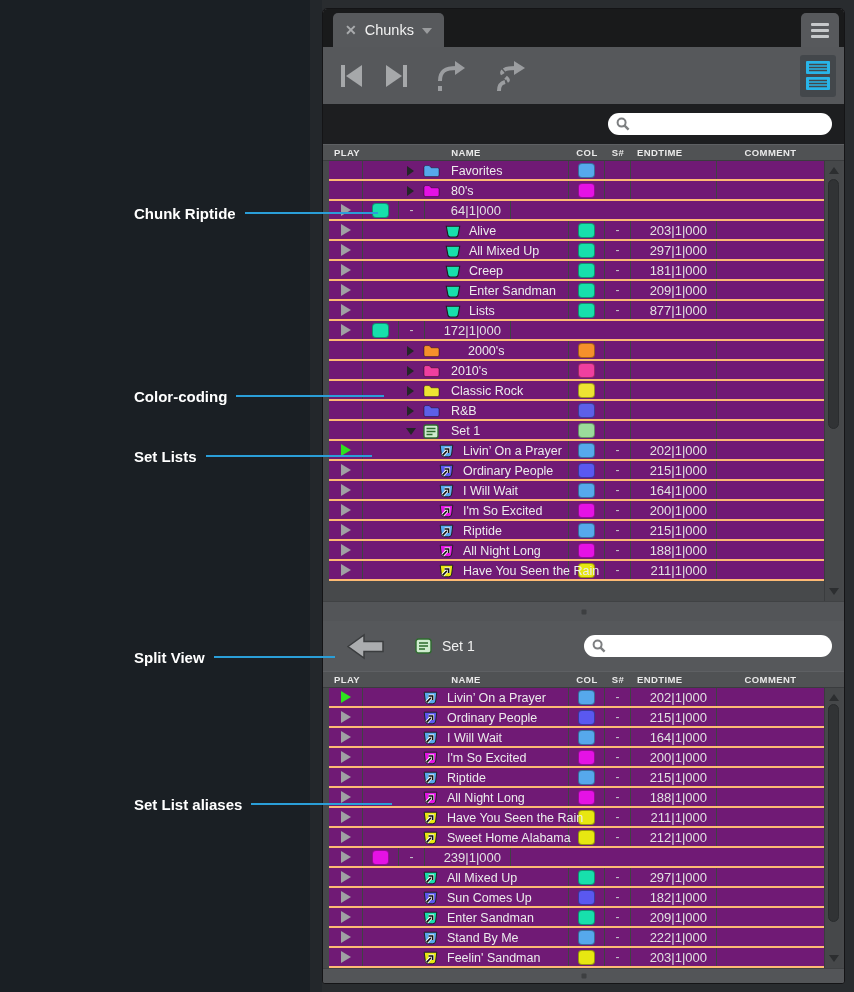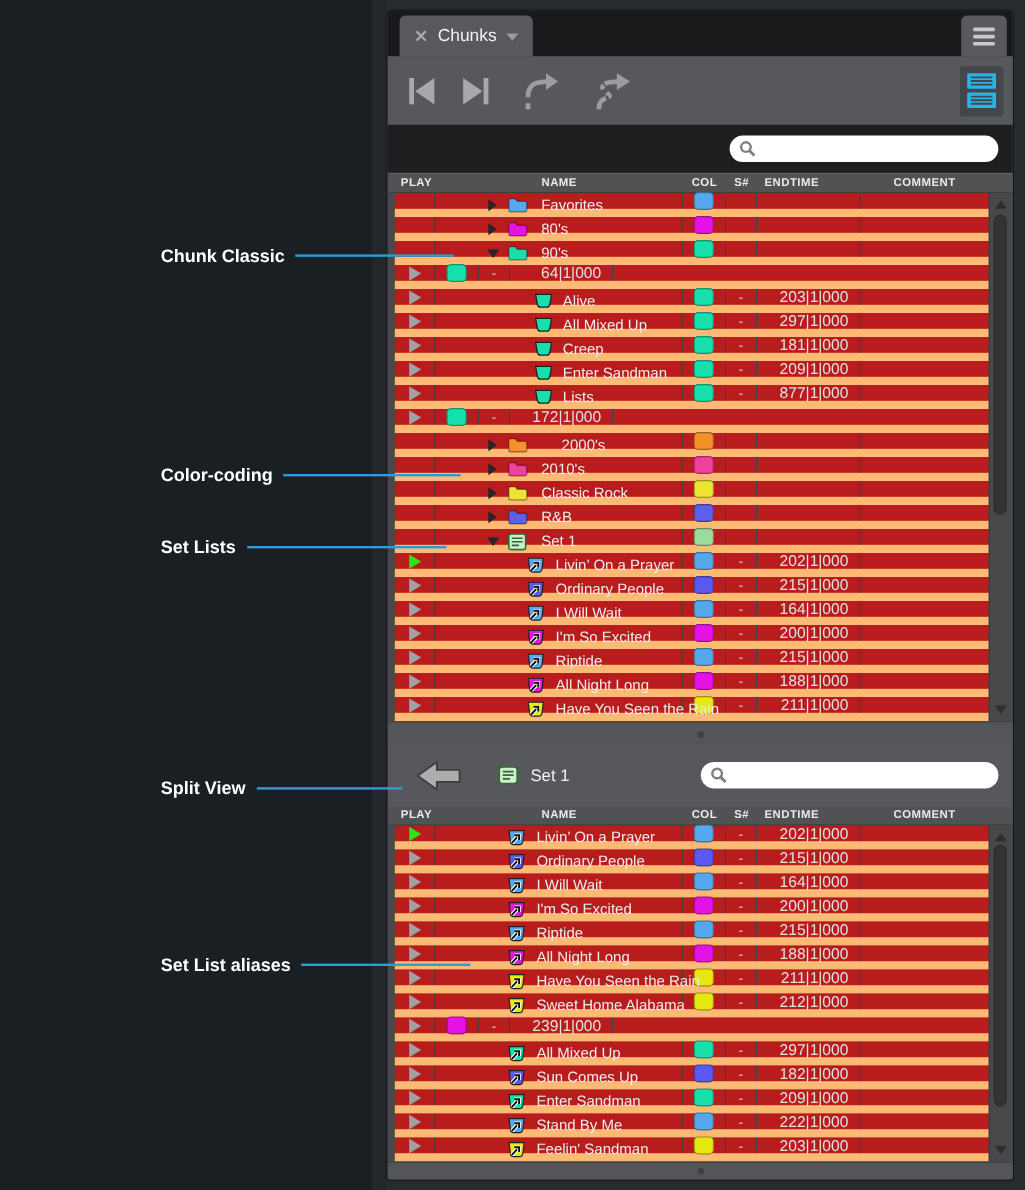--- a/index.html
+++ b/index.html
@@ -63,21 +63,21 @@
   .h-col { width:36px; justify-content:center; }
   .h-s { width:26px; justify-content:center; }
   .h-end { width:86px; padding-left:6px; }
   .h-comment { flex:1; justify-content:center; padding-right:18px; }
 
   
   .tbody { position:relative; background:#47494b; flex:none; padding:0 2px 0 6px; }
   .tbody.top { height:440px; }
   .tbody.bottom { height:280px; }
   .rows { position:absolute; left:6px; right:20px; top:0; bottom:0; }
-  .row { height:20px; display:flex; background:#b91c1c; border-bottom:7px solid #fdba74; }
+  .row { height:20px; display:flex; background:#701a75; border-bottom:2px solid #fdba74; }
   .cell { border-right:1px solid #404244; display:flex; align-items:center; }
   .c-play { width:34px; justify-content:center; }
   .c-name { width:206px; position:relative; }
   .c-col { width:36px; justify-content:center; }
   .c-s { width:26px; justify-content:center; color:#c9cbcd; font-size:12px; }
   .c-end { width:86px; justify-content:flex-end; padding-right:9px; color:#e2e2e2; font-size:13px; }
   .c-comment { flex:1; border-right:none; }
 
   .playtri { width:0; height:0; border-top:6px solid transparent; border-bottom:6px solid transparent; border-left:10px solid #9fa1a3; }
   .playtri.green { border-left-color:#2ee21e; }
@@ -109,21 +109,21 @@
   .splithead .search-pill { top:14px; width:248px; }
   .bottomstrip { flex:1; background:#535558; position:relative; border-top:1px solid #404244; }
 </style>
 </head>
 <body>
 
 <div class="sidebar"></div>
 <div class="side-strip"></div>
 <div id="annotations">
     <div class="annotation ann-chunk-folders">
-      <span class="ann-label">Chunk Classic</span>
+      <span class="ann-label">Chunk Riptide</span>
       <div class="ann-line"></div>
     </div>
     <div class="annotation ann-color-coding">
       <span class="ann-label">Color-coding</span>
       <div class="ann-line"></div>
     </div>
     <div class="annotation ann-set-lists">
       <span class="ann-label">Set Lists</span>
       <div class="ann-line"></div>
     </div>
@@ -227,36 +227,20 @@
           <div class="cell c-play"></div>
           <div class="cell c-name">
             <span class="disc closed"></span>
             <span class="icon-holder" style="left: 60px;"><svg width="17" height="14" viewBox="0 0 17 14">
                 <path d="M1 3.2 Q1 1.6 2.6 1.6 H6.2 L8.2 3.8 H14.6 Q16 3.8 16 5.2 V11 Q16 12.6 14.4 12.6 H2.6 Q1 12.6 1 11 Z" fill="#e512e5" stroke="rgba(0,0,0,.4)" stroke-width="1"></path>
               </svg></span>
             <span class="rowlabel" style="left: 88px;">80's</span>
           </div>
           <div class="cell c-col">
             <span class="swatch" style="background: linear-gradient(rgb(229, 18, 229), rgb(229, 18, 229)) rgb(229, 18, 229);"></span>
-          </div>
-          <div class="cell c-s"></div>
-          <div class="cell c-end"></div>
-          <div class="cell c-comment"></div>
-        </div>
-        <div class="row">
-          <div class="cell c-play"></div>
-          <div class="cell c-name">
-            <span class="disc open"></span>
-            <span class="icon-holder" style="left: 60px;"><svg width="17" height="14" viewBox="0 0 17 14">
-                <path d="M1 3.2 Q1 1.6 2.6 1.6 H6.2 L8.2 3.8 H14.6 Q16 3.8 16 5.2 V11 Q16 12.6 14.4 12.6 H2.6 Q1 12.6 1 11 Z" fill="#17e0ac" stroke="rgba(0,0,0,.4)" stroke-width="1"></path>
-              </svg></span>
-            <span class="rowlabel" style="left: 88px;">90's</span>
-          </div>
-          <div class="cell c-col">
-            <span class="swatch" style="background: linear-gradient(rgb(23, 224, 172), rgb(23, 224, 172)) rgb(23, 224, 172);"></span>
           </div>
           <div class="cell c-s"></div>
           <div class="cell c-end"></div>
           <div class="cell c-comment"></div>
         </div>
         <div class="row">
           <div class="cell c-play">
             <span class="playtri"></span>
           </div>
           <div class="cell c-col">

